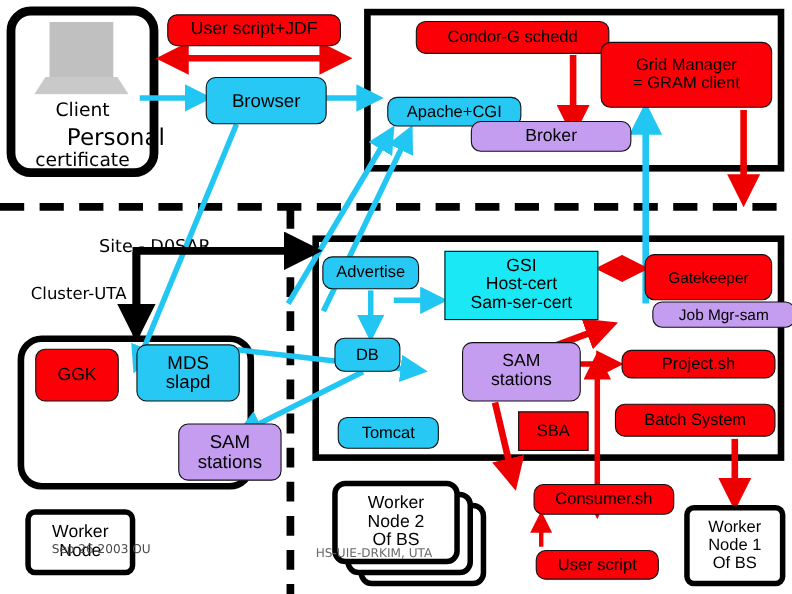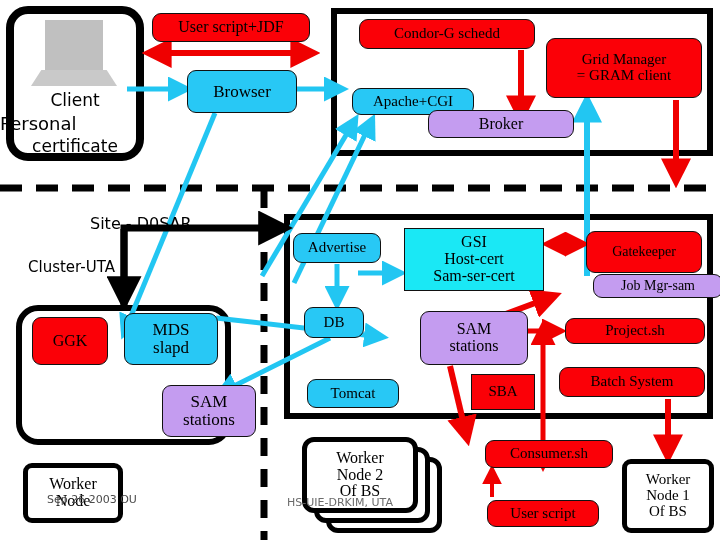--- a/index.html
+++ b/index.html
@@ -12,21 +12,21 @@
   }
   #stage{position:absolute;left:0;top:0;width:720px;height:540px;}
 
   
   .node{
     position:absolute;
     box-sizing:border-box;
     display:flex;align-items:center;justify-content:center;
     text-align:center;
     color:#000;
-    font-family:Liberation Serif, serif;
+    font-family:Liberation Sans, sans-serif;
     line-height:1.05;
     z-index:6;
   }
   .rounded{border-radius:9px;}
   .sharp{border-radius:0;}
   .red{background:#fb0007;border:1px solid #111;}
   .cyan{background:#28c8f5;border:1px solid #111;}
   .cyan2{background:#1ae8f5;border:1px solid #111;}
   .purple{background:#c49cf0;border:1px solid #111;margin-left:38px;}
   .white{background:#ffffff;border:5px solid #000;}
@@ -84,32 +84,32 @@
   <div class="frame" style="left:331px;top:8px;width:382px;height:148px;"></div>
 
   <div class="client-box" style="left:6px;top:6px;width:138px;height:155px;"></div>
 
   <div class="laptop" style="left:31px;top:20px;width:86px;height:66px;">
     <div class="screen"></div>
     <div class="base"></div>
   </div>
 
   <div class="label" style="left:0px;top:90px;width:150px;text-align:center;font-size:17px;">Client</div>
-  <div class="label" style="left:0px;top:113px;width:150px;text-align:left;font-size:18px;">Personal</div>
+  <div class="label" style="left:0px;top:113px;width:150px;text-align:right;font-size:21px;">Personal</div>
   <div class="label" style="left:0px;top:136px;width:150px;text-align:center;font-size:17px;">certificate</div>
 
   <div class="node rounded red" style="left:152px;top:13px;width:158px;height:29px;font-size:16px;">
       <span>User script+JDF</span>
     </div>
 
   <div class="node rounded cyan" style="left:187px;top:70px;width:110px;height:43px;font-size:17px;">
       <span>Browser</span>
     </div>
 
-  <div class="node rounded red" style="left:359px;top:19px;width:176px;height:30px;font-size:15px;">
+  <div class="node rounded red" style="left:378px;top:19px;width:176px;height:30px;font-size:15px;">
       <span>Condor-G schedd</span>
     </div>
 
   <div class="node rounded cyan" style="left:352px;top:68px;width:122px;height:27px;font-size:15px;margin-top:20px;">
       <span>Apache+CGI</span>
     </div>
 
   <div class="node rounded purple" style="left:390px;top:110px;width:146px;height:28px;font-size:16px;">
       <span>Broker</span>
     </div>

